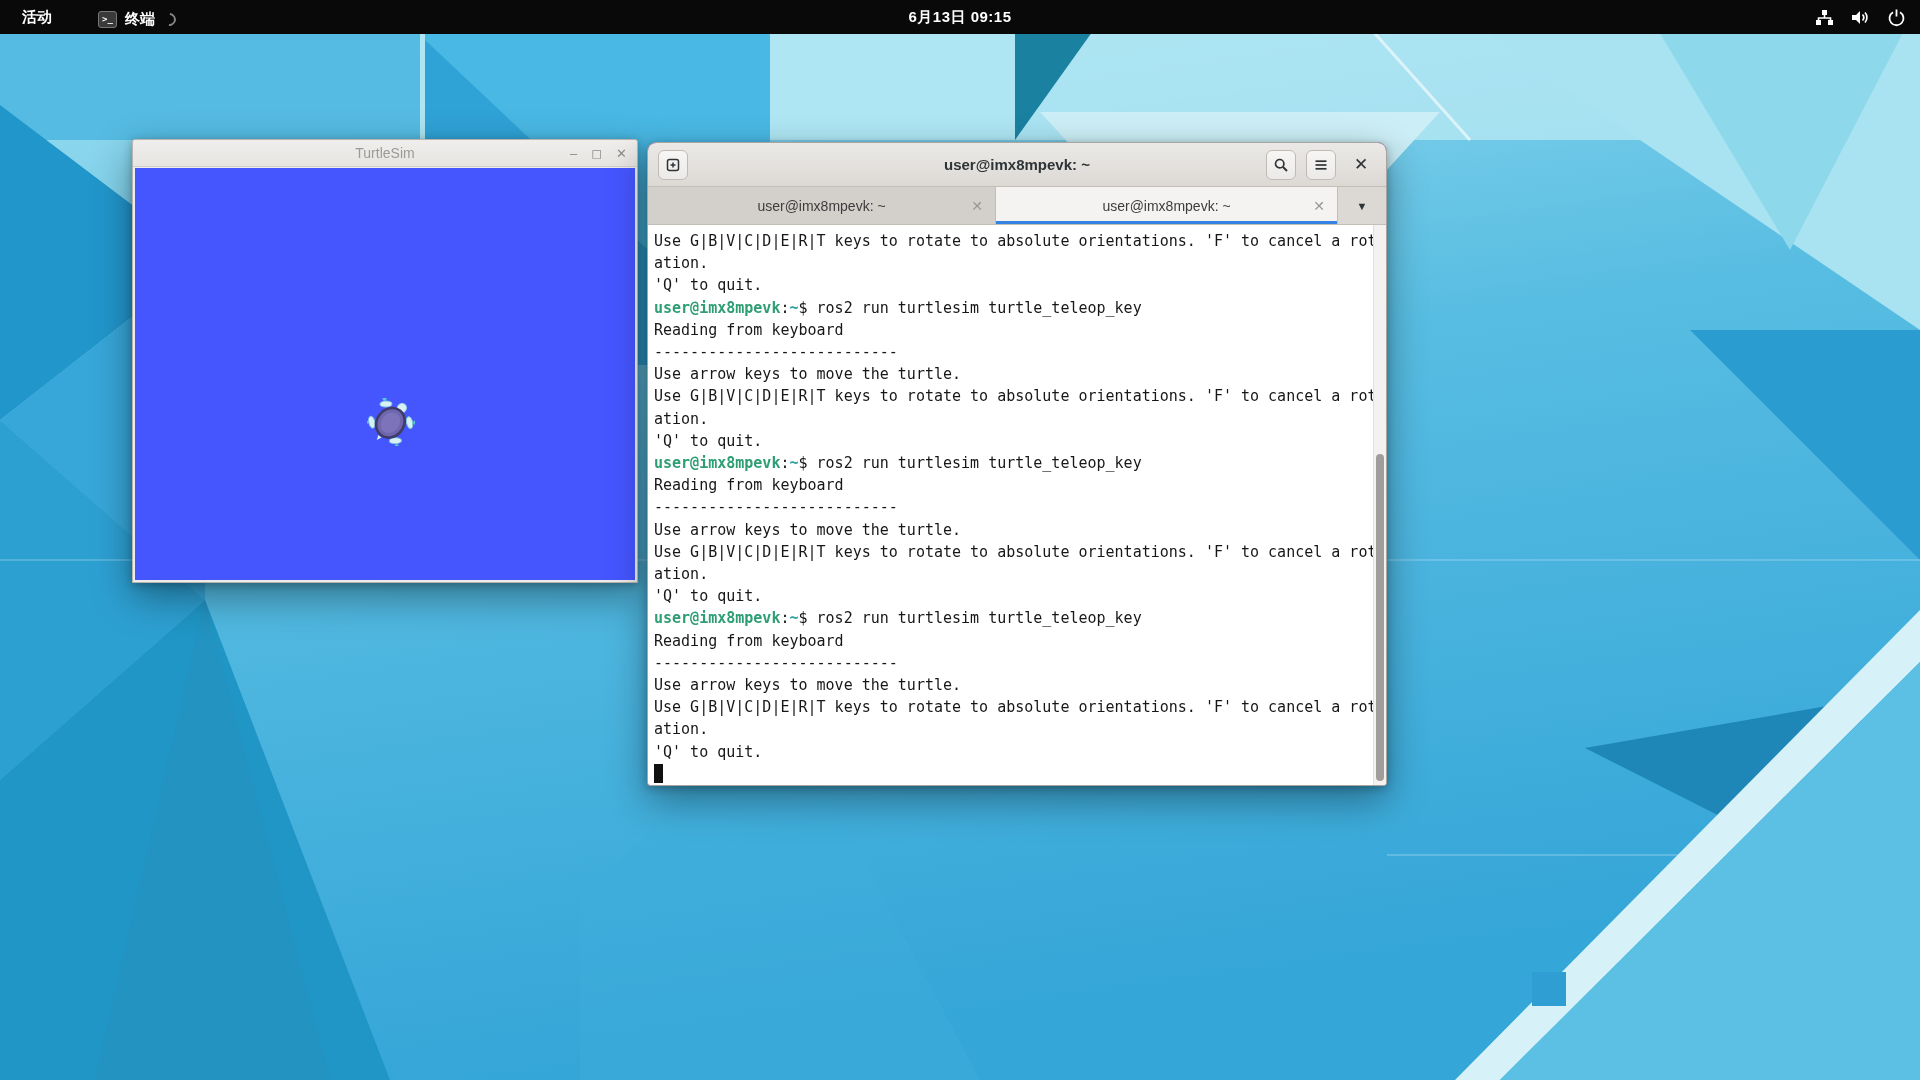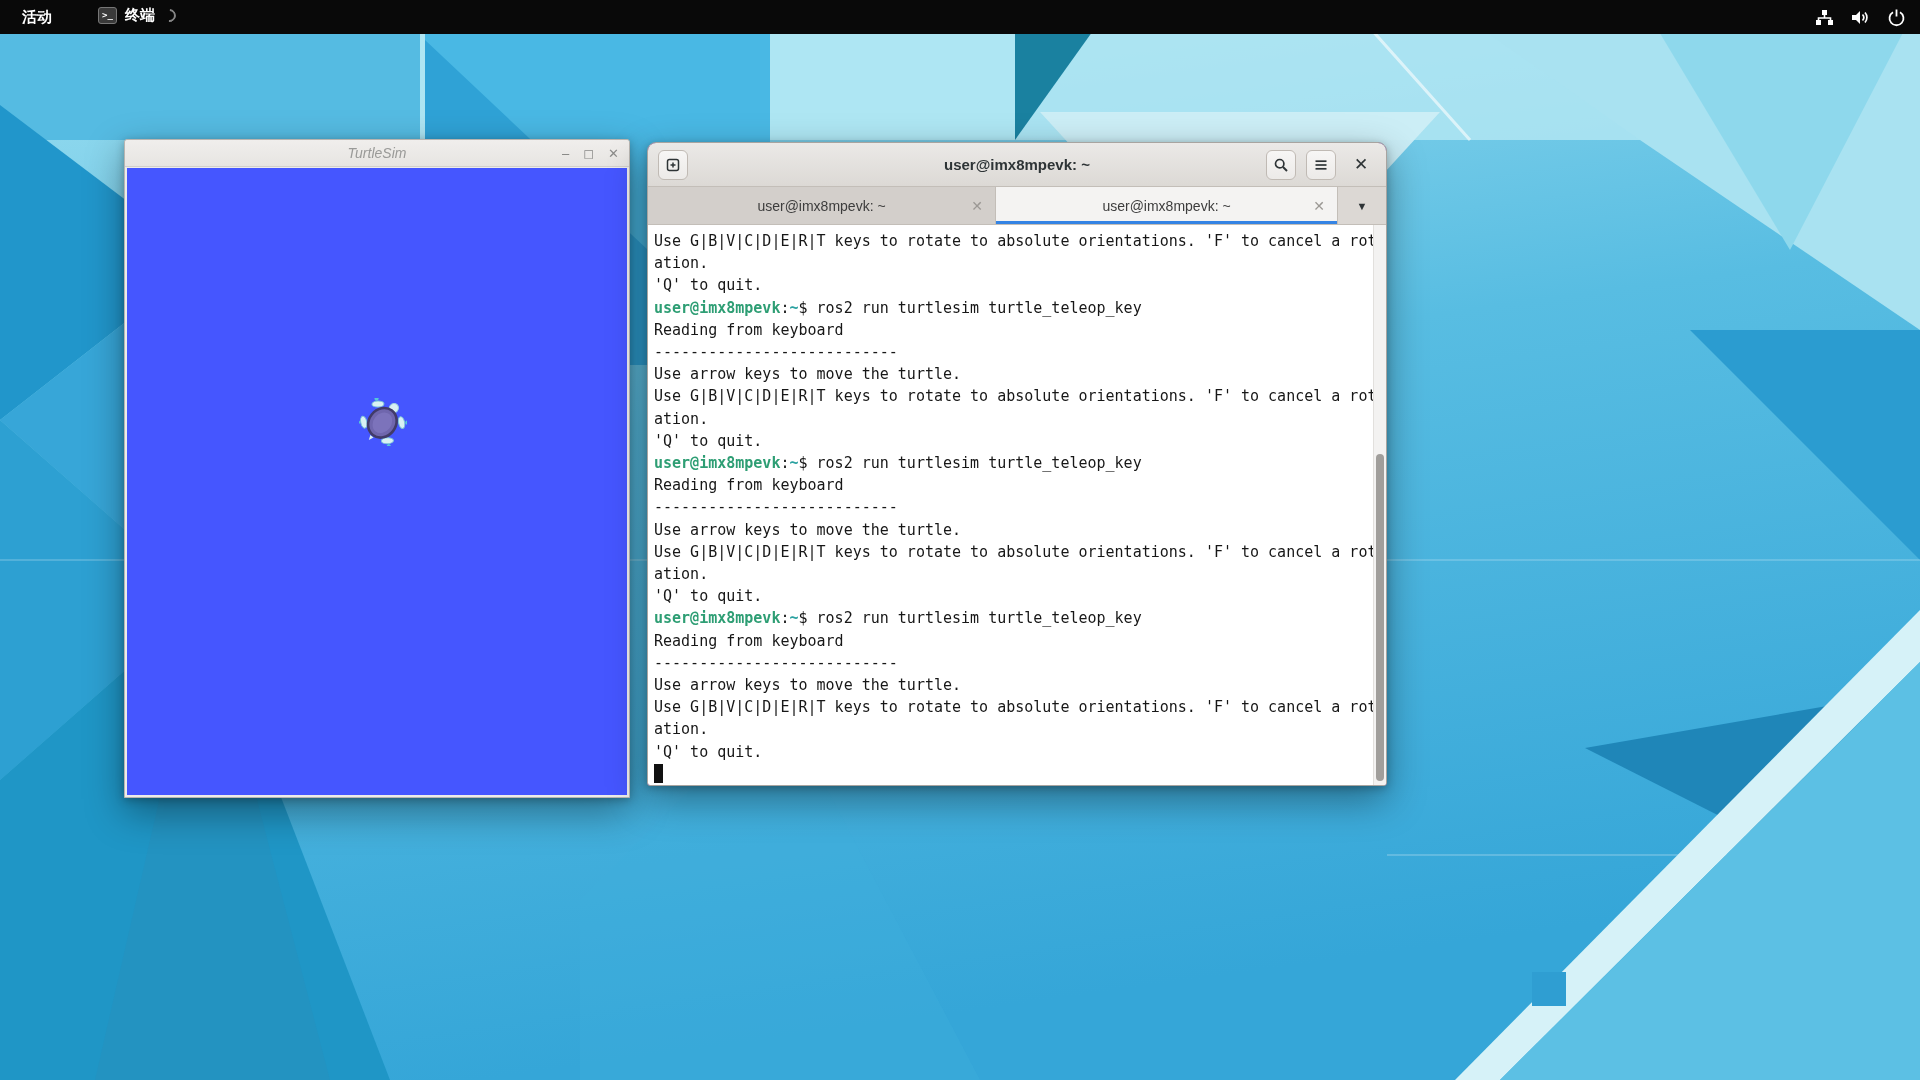--- a/index.html
+++ b/index.html
@@ -5,39 +5,39 @@
   * { margin:0; padding:0; box-sizing:border-box; }
   html,body { width:1920px; height:1080px; overflow:hidden;
               font-family:"Liberation Sans","DejaVu Sans",sans-serif; }
   
   .desktop { position:absolute; inset:0; }
   .desktop svg { position:absolute; top:0; left:0; }
   
   .topbar { position:absolute; top:0; left:0; width:1920px; height:34px;
             background:#090909; color:#fff; display:flex; align-items:center;
             font-size:15px; z-index:50; }
-  .tb-left { display:flex; align-items:flex-start; gap:10px; padding-left:14px; }
+  .tb-left { display:flex; align-items:flex-end; gap:10px; padding-left:14px; }
   .activities { padding:2px 8px; font-weight:600; cursor:default; }
   .appchip { display:flex; align-items:center; gap:8px; margin-left:28px; font-weight:600; }
   .term-mini-icon { width:19px; height:17px; background:#3a3a3a; border:1px solid #777;
             border-radius:3px; color:#fff; font-family:"DejaVu Sans Mono",monospace;
             font-size:9px; line-height:15px; text-align:center; }
   .spinner { width:13px; height:13px; border-radius:50%;
              border:2.5px solid #9a9a9a; border-top-color:transparent;
              border-left-color:transparent; transform:rotate(-40deg); opacity:.85; }
   .tb-clock { position:absolute; left:0; right:0; text-align:center; font-weight:600;
               letter-spacing:.5px; pointer-events:none; }
   .tb-clock span { pointer-events:auto; }
   .tb-right { margin-left:auto; display:flex; align-items:center; gap:16px; padding-right:14px; }
   .tb-right svg { display:block; }
   
   .window { position:absolute; box-shadow:0 14px 38px rgba(0,0,0,.38), 0 2px 8px rgba(0,0,0,.25); }
   
-  .tsim { left:124px; top:139px; width:506px; height:659px;
-          background:#ececea; border:1px solid #b8b5b1; border-radius:3px 3px 0 0;font-style:italic; }
+  .tsim { left:132px; top:139px; width:506px; height:444px;
+          background:#ececea; border:1px solid #b8b5b1; border-radius:3px 3px 0 0; }
   .tsim-titlebar { height:27px; display:flex; align-items:center; position:relative;
           background:linear-gradient(#f0eeec,#e7e5e2); border-bottom:1px solid #d2cfcb;
           border-radius:3px 3px 0 0; }
   .tsim-title { position:absolute; left:0; right:0; text-align:center;
           color:#9a9a98; font-size:14px; }
   .tsim-controls { margin-left:auto; display:flex; align-items:center; gap:14px;
           padding-right:10px; color:#8a8a88; font-size:13px; z-index:2; }
   .tsim-controls span { cursor:default; line-height:1; }
   .tsim-canvas { position:absolute; left:2px; right:2px; top:28px; bottom:2px; }
   .turtle { position:absolute; left:232px; top:230px; }
@@ -124,20 +124,23 @@
 
 <div class="topbar">
   <div class="tb-left">
     <span class="activities">活动</span>
     <span class="appchip">
       <span class="term-mini-icon">&gt;_</span>
       <span>终端</span>
       <span class="spinner"></span>
     </span>
   </div>
+  <div class="tb-clock">
+    <span>6月13日 09:15</span>
+  </div>
   <div class="tb-right">
     <svg width="19" height="19" viewBox="0 0 19 19">
       <rect x="7" y="2" width="5" height="5" fill="#fff"></rect>
       <rect x="1" y="12" width="5" height="5" fill="#fff"></rect>
       <rect x="13" y="12" width="5" height="5" fill="#fff"></rect>
       <path d="M9.5 7v3M3.5 12v-2h12v2" stroke="#fff" stroke-width="1.6" fill="none"></path>
     </svg>
     <svg width="21" height="19" viewBox="0 0 21 19">
       <polygon points="2,7 6,7 10,3 10,16 6,12 2,12" fill="#fff"></polygon>
       <path d="M12.5 6.5 a4.5 4.5 0 0 1 0 6" stroke="#fff" stroke-width="1.7" fill="none"></path>

